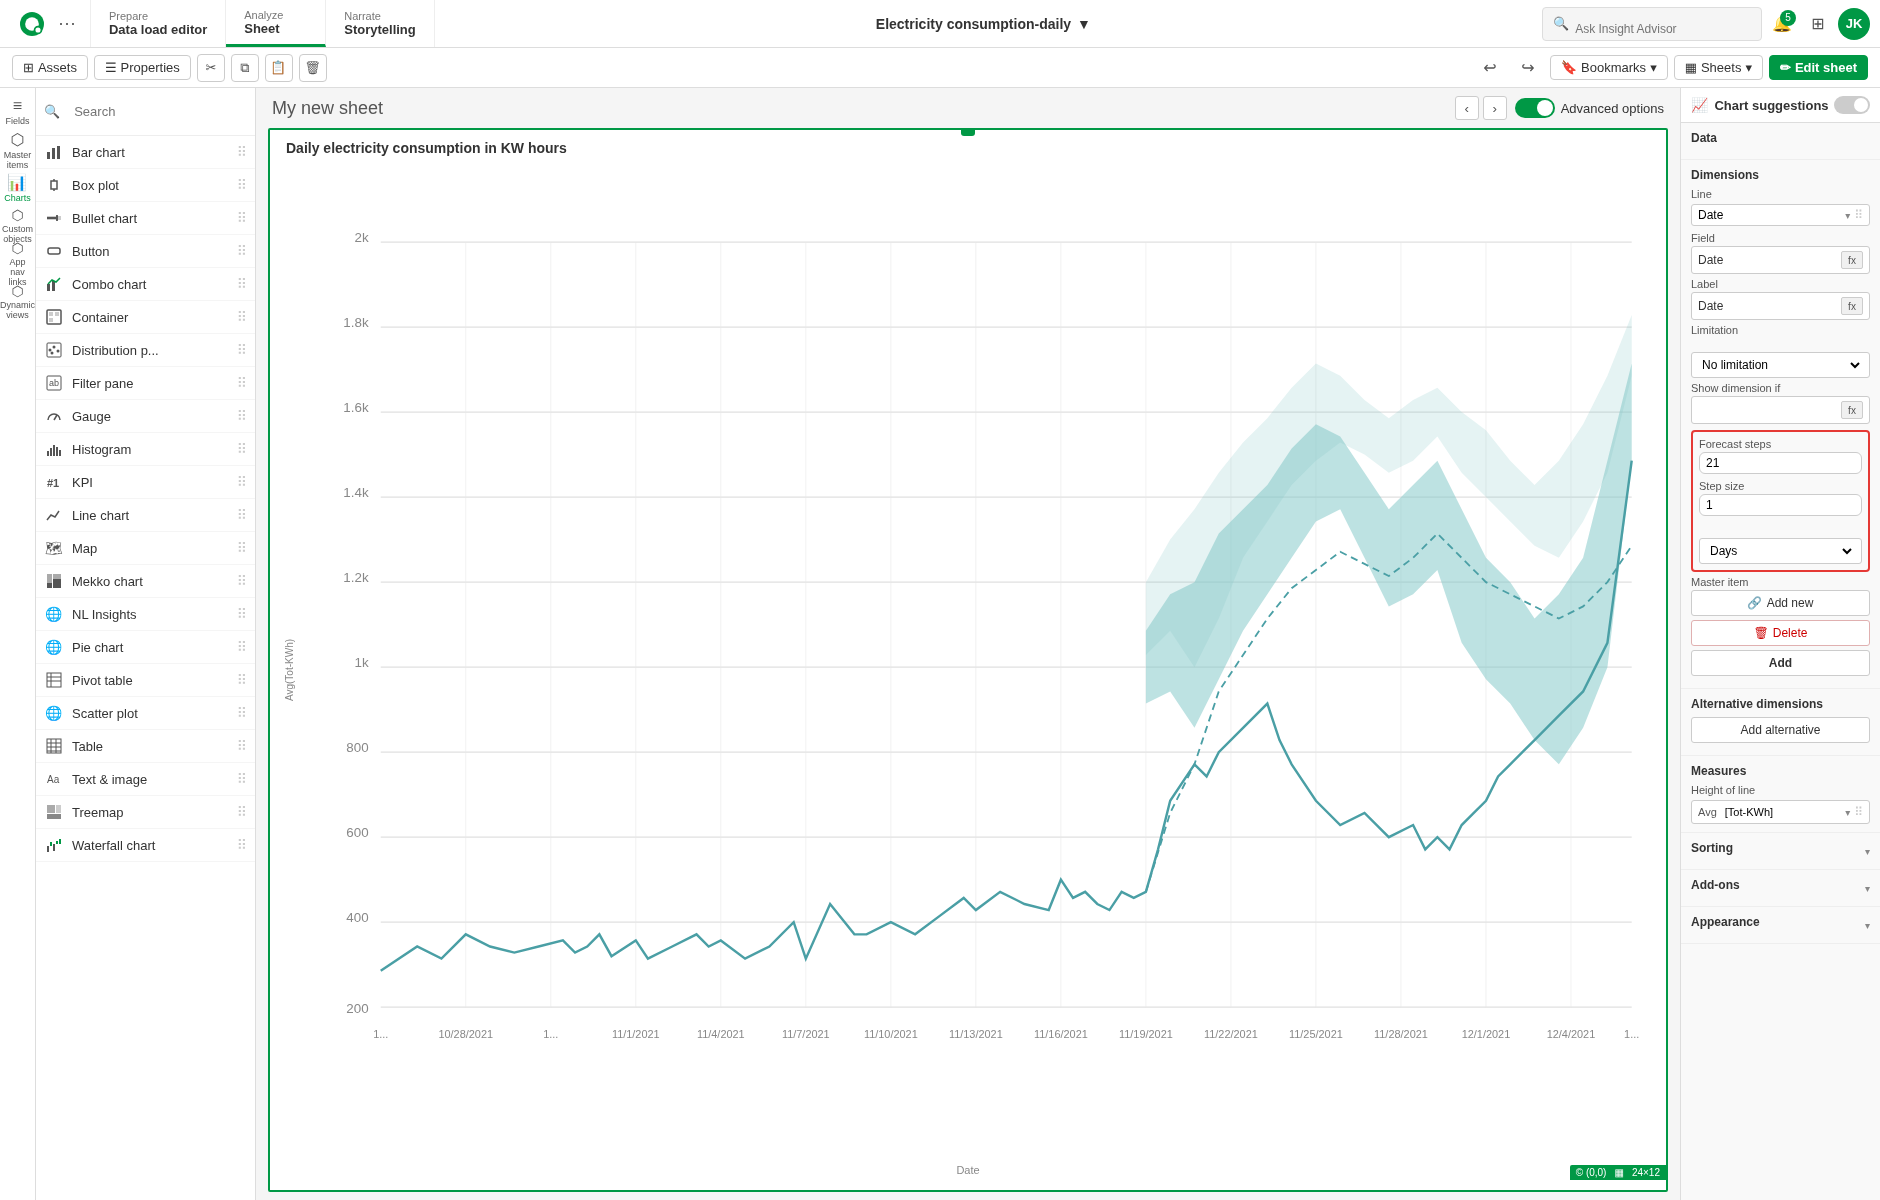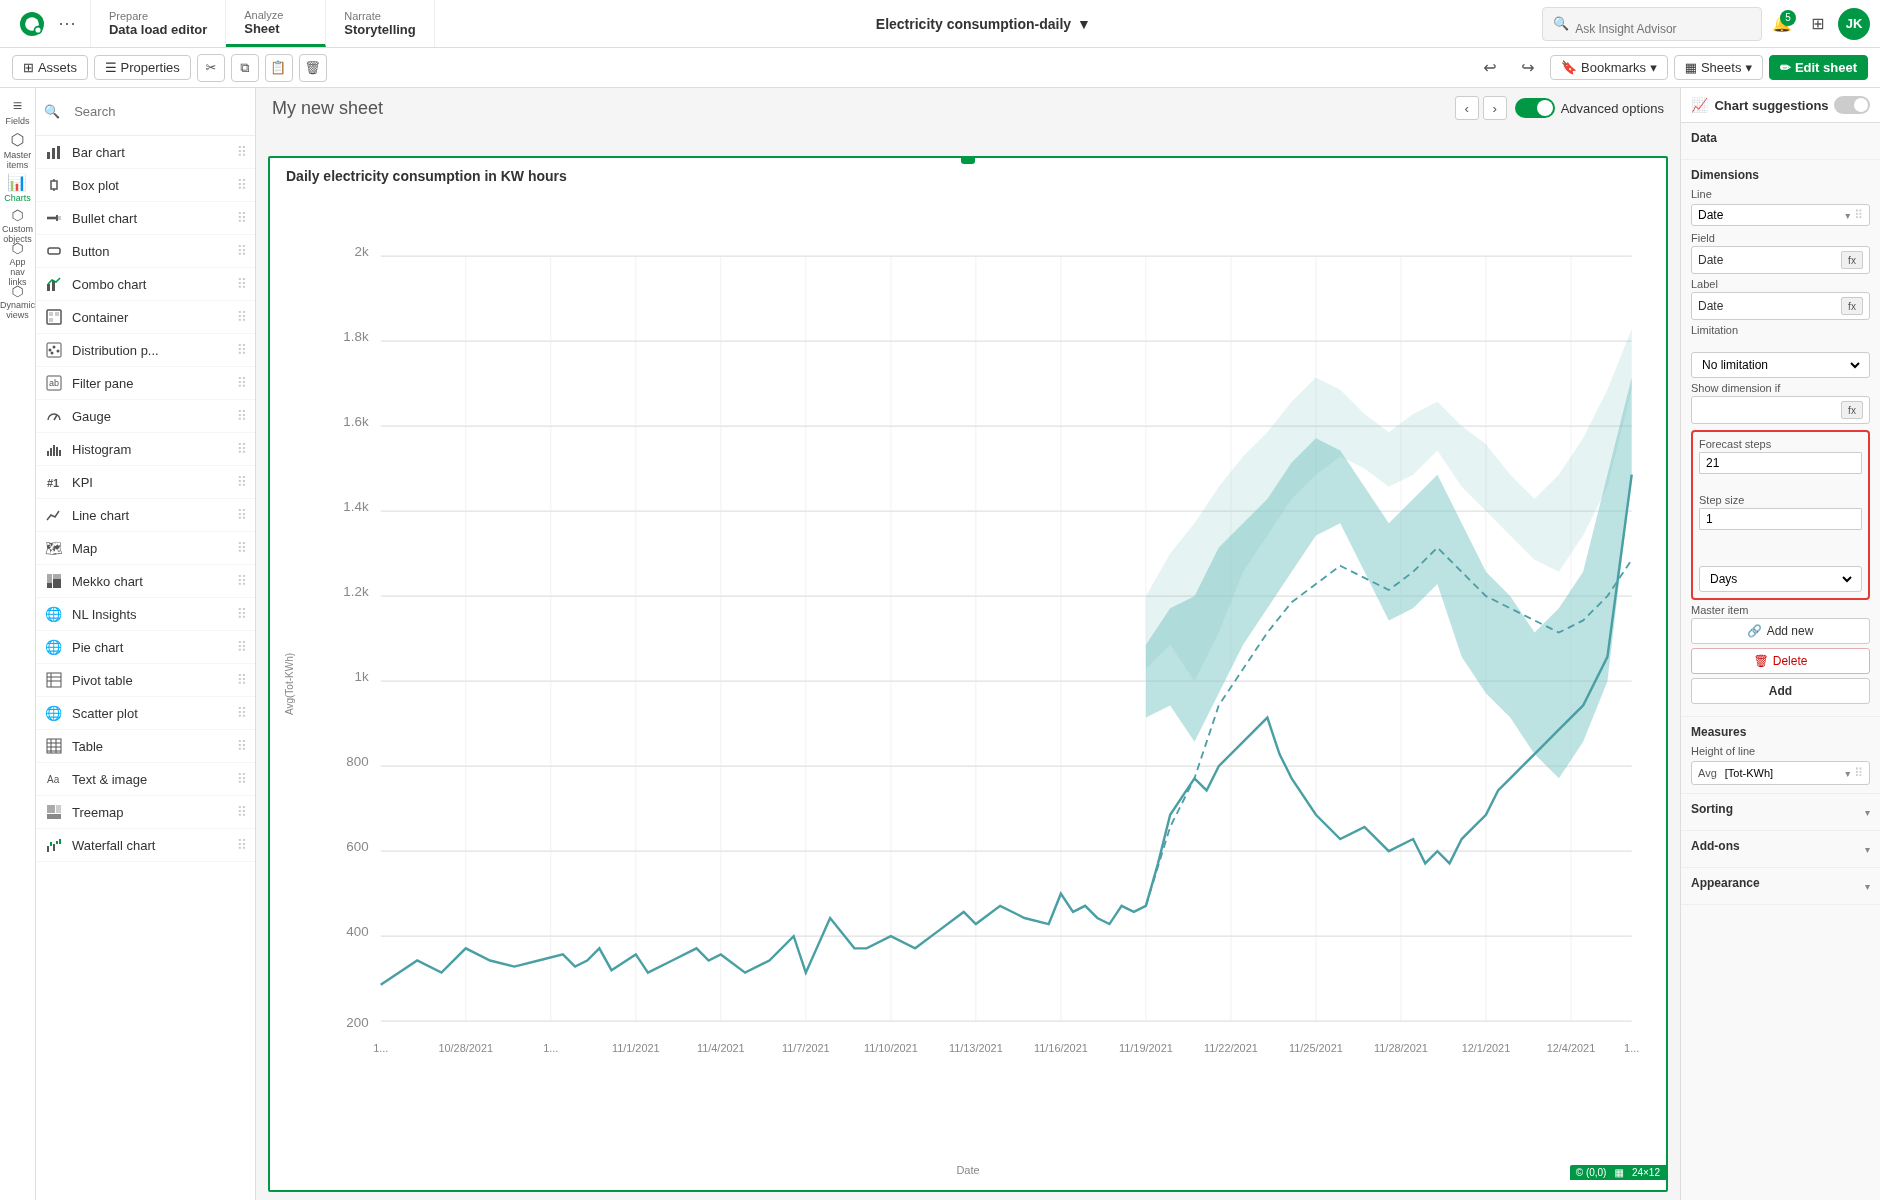--- a/index.html
+++ b/index.html
@@ -108,21 +108,21 @@
     .panel-item {
       display: flex; align-items: center; padding: 6px 8px; cursor: pointer; gap: 8px;
       border-bottom: 1px solid #f5f5f5;
     }
     .panel-item-icon { width: 20px; height: 20px; display: flex; align-items: center; justify-content: center; color: #555; font-size: 14px; }
     .panel-item-label { flex: 1; font-size: 13px; color: #333; }
     .panel-item-drag { color: #ccc; font-size: 14px; }
 
     
     .chart-area {
-      flex: 1; display: flex; flex-direction: column; background: #f5f5f5; overflow: hidden; gap: 28px;
+      flex: 1; display: flex; flex-direction: column; background: #f5f5f5; overflow: hidden;
     }
     .sheet-header {
       display: flex; align-items: center; padding: 8px 16px; background: #f5f5f5; gap: 8px;
     }
     .sheet-title { font-size: 18px; color: #555; flex: 1; }
     .nav-btns { display: flex; gap: 4px; }
     .nav-btn { width: 24px; height: 24px; border: 1px solid #ccc; border-radius: 3px; background: #fff; cursor: pointer; display: flex; align-items: center; justify-content: center; color: #555; }
     .advanced-options-toggle {
       display: flex; align-items: center; gap: 6px; font-size: 13px; color: #333;
     }
@@ -183,22 +183,22 @@
     }
     .rp-dropdown select {
       border: none; outline: none; font-size: 12px; flex: 1; background: transparent; cursor: pointer; width: 100%;
     }
 
     .forecast-box {
       border: 2px solid #e53935; border-radius: 4px; padding: 6px; margin-bottom: 4px;
     }
     .rp-label { font-size: 11px; color: #555; margin-bottom: 2px; }
     .rp-input {
-      width: 100%; border: 1px solid #ccc; border-radius: 1px; padding: 3px 6px;
-      font-size: 12px; outline: none; margin-bottom: 20px;
+      width: 100%; border: 1px solid #ccc; border-radius: 6px; padding: 3px 6px;
+      font-size: 12px; outline: none; margin-bottom: 6px;
     }
 
     .rp-btn {
       width: 100%; padding: 5px; border: 1px solid #ccc; border-radius: 3px;
       background: #fff; cursor: pointer; font-size: 12px; color: #333; margin-bottom: 4px;
       display: flex; align-items: center; justify-content: center; gap: 4px;
     }
     .rp-btn-danger { color: #c00; border-color: #e0b0b0; }
     .rp-btn-primary {
       background: #fff; border: 1px solid #ccc; font-weight: 600;
@@ -778,20 +778,26 @@
       <button class="rp-btn rp-btn-danger">
         <span>🗑</span>
         <span>Delete</span>
       </button>
 
       <button class="rp-btn rp-btn-primary">
         <span>Add</span>
       </button>
     </div>
 
+    <div class="rp-section">
+      <div class="rp-section-title">Alternative dimensions</div>
+      <button class="rp-btn">
+        <span>Add alternative</span>
+      </button>
+    </div>
 
     <div class="rp-section">
       <div class="rp-section-title">Measures</div>
       <div class="rp-subsection-title">Height of line</div>
       <div class="rp-measures-field">
         <span style="font-size:11px;color:#555;margin-right:4px;">Avg</span>
         <span style="flex:1;font-size:11px;">[Tot-KWh]</span>
         <span style="font-size:10px;color:#888">▾</span>
         <span style="font-size:12px;color:#ccc">⠿</span>
       </div>

